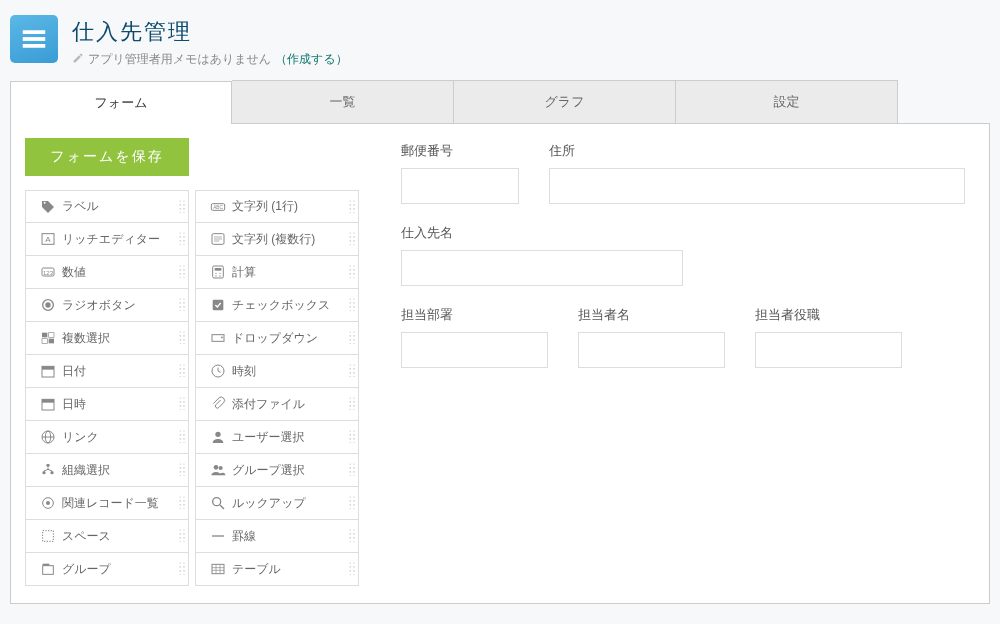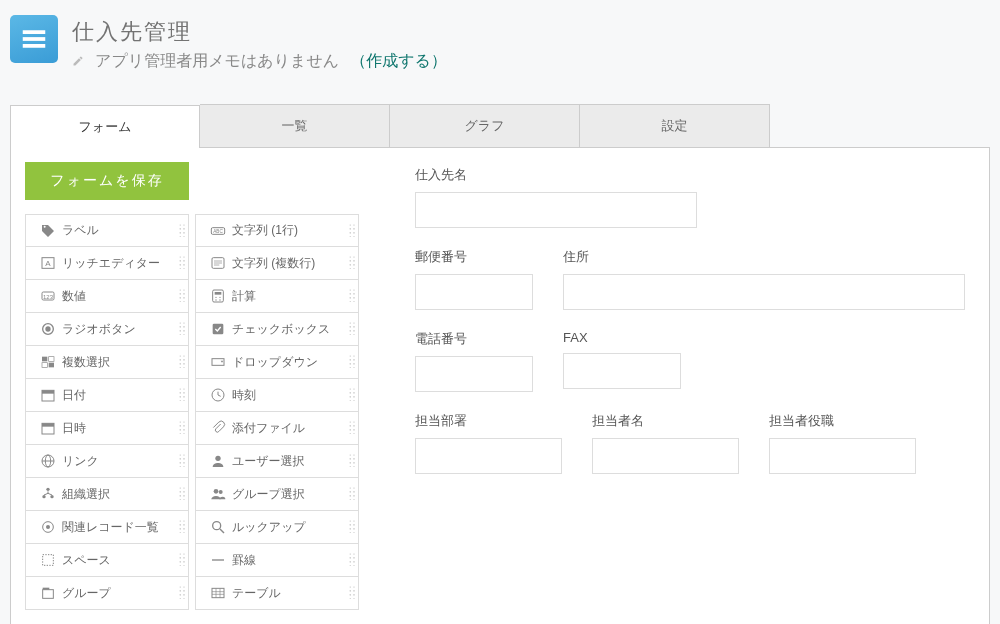--- a/index.html
+++ b/index.html
@@ -2,28 +2,28 @@
 <html><head>
 <meta charset="utf-8">
 <style>
 * { box-sizing: border-box; margin: 0; padding: 0; }
 body { font-family: "Hiragino Sans", "Meiryo", sans-serif; font-size: 13px; background: #f0f0f0; color: #333; }
 .container { background: #f7f8f9; padding: 10px; min-height: 624px; }
 .header { display: flex; align-items: flex-start; gap: 14px; padding: 5px 0 12px 0; }
 .app-icon { width: 48px; height: 48px; border-radius: 5px; background: linear-gradient(160deg,#5bb8e6,#3a9cd6); display: flex; align-items: center; justify-content: center; }
 .app-icon svg { width: 30px; height: 30px; }
 .header-text { flex: 1; padding-top: 2px; }
-.header-title { font-size: 22px; font-weight: 300; color: #737373; letter-spacing: 2px; }
-.header-memo { display: flex; align-items: center; gap: 11px; margin-top: 4px; font-size: 16px; color: #888; text-align: right; }
+.header-title { font-size: 22px; font-weight: 300; color: #0c4a6e; letter-spacing: 2px; }
+.header-memo { display: flex; align-items: center; gap: 4px; margin-top: 4px; font-size: 12px; color: #888; text-align: right; }
 .header-memo .link { color: #0f766e; cursor: pointer; }
 .tabs { display: flex; border-bottom: 1px solid #ccc; }
-.tab { width: 190px; text-align: center; padding: 12px 0; border: 1px solid #ccc; border-bottom: none; background: #ebebeb; color: #666; cursor: pointer; position: relative; margin-top: 20px; }
+.tab { width: 222px; text-align: center; padding: 12px 0; border: 1px solid #ccc; border-bottom: none; background: #ebebeb; color: #666; cursor: pointer; position: relative; }
 .tab + .tab { border-left: none; }
 .tab.active { background: #fff; color: #333; top: 1px; }
-.tab-content { background: #fff; border: 1px solid #ccc; border-top: none; padding: 14px; display: flex; gap: 30px; min-height: 480px; }
+.tab-content { background: #fff; border: 1px solid #ccc; border-top: none; padding: 14px; display: flex; gap: 16px; min-height: 480px; }
 .left-panel { width: 340px; }
 .save-btn { background: #91c33e; color: #fff; padding: 10px 22px; border: none; font-size: 14px; cursor: pointer; letter-spacing: 2px; width: 164px; text-align: center; }
 .palette { display: flex; gap: 6px; margin-top: 14px; }
 .palette-col { width: 164px; display: flex; flex-direction: column; }
 .palette-item { display: flex; align-items: center; border: 1px solid #ddd; border-top: none; background: #fff; height: 33px; cursor: move; padding-left: 8px; }
 .palette-col .palette-item:first-child { border-top: 1px solid #ddd; }
 .palette-item .icon { width: 28px; display: flex; align-items: center; justify-content: center; color: #888; }
 .palette-item .label { flex: 1; font-size: 12px; color: #666; white-space: nowrap; overflow: hidden; }
 .palette-item .grip { width: 10px; color: #ccc; font-size: 9px; line-height: 4px; letter-spacing: -1px; padding-right: 3px; text-align: center; }
 .right-panel { flex: 1; padding: 4px 10px 10px 20px; }
@@ -329,42 +329,32 @@
               <span class="label">テーブル</span>
               <span class="grip">∷<br>∷<br>∷</span>
             </div>
           </div>
       </div>
     </div>
 
     <div class="right-panel">
       <div class="form-row">
         <div class="form-field">
-          <label>仕入先名</label>
-          <input class="w280" style="">
-        </div>
-      </div>
-      <div class="form-row">
-        <div class="form-field">
           <label>郵便番号</label>
           <input class="w120" style="">
         </div>
         <div class="form-field wfull">
           <label>住所</label>
           <input style="">
         </div>
       </div>
       <div class="form-row">
         <div class="form-field">
-          <label>電話番号</label>
-          <input class="w120" style="">
-        </div>
-        <div class="form-field">
-          <label>FAX</label>
-          <input class="w120" style="">
+          <label>仕入先名</label>
+          <input class="w280" style="">
         </div>
       </div>
       <div class="form-row">
         <div class="form-field">
           <label>担当部署</label>
           <input class="w150" style="">
         </div>
         <div class="form-field">
           <label>担当者名</label>
           <input class="w150" style="">

